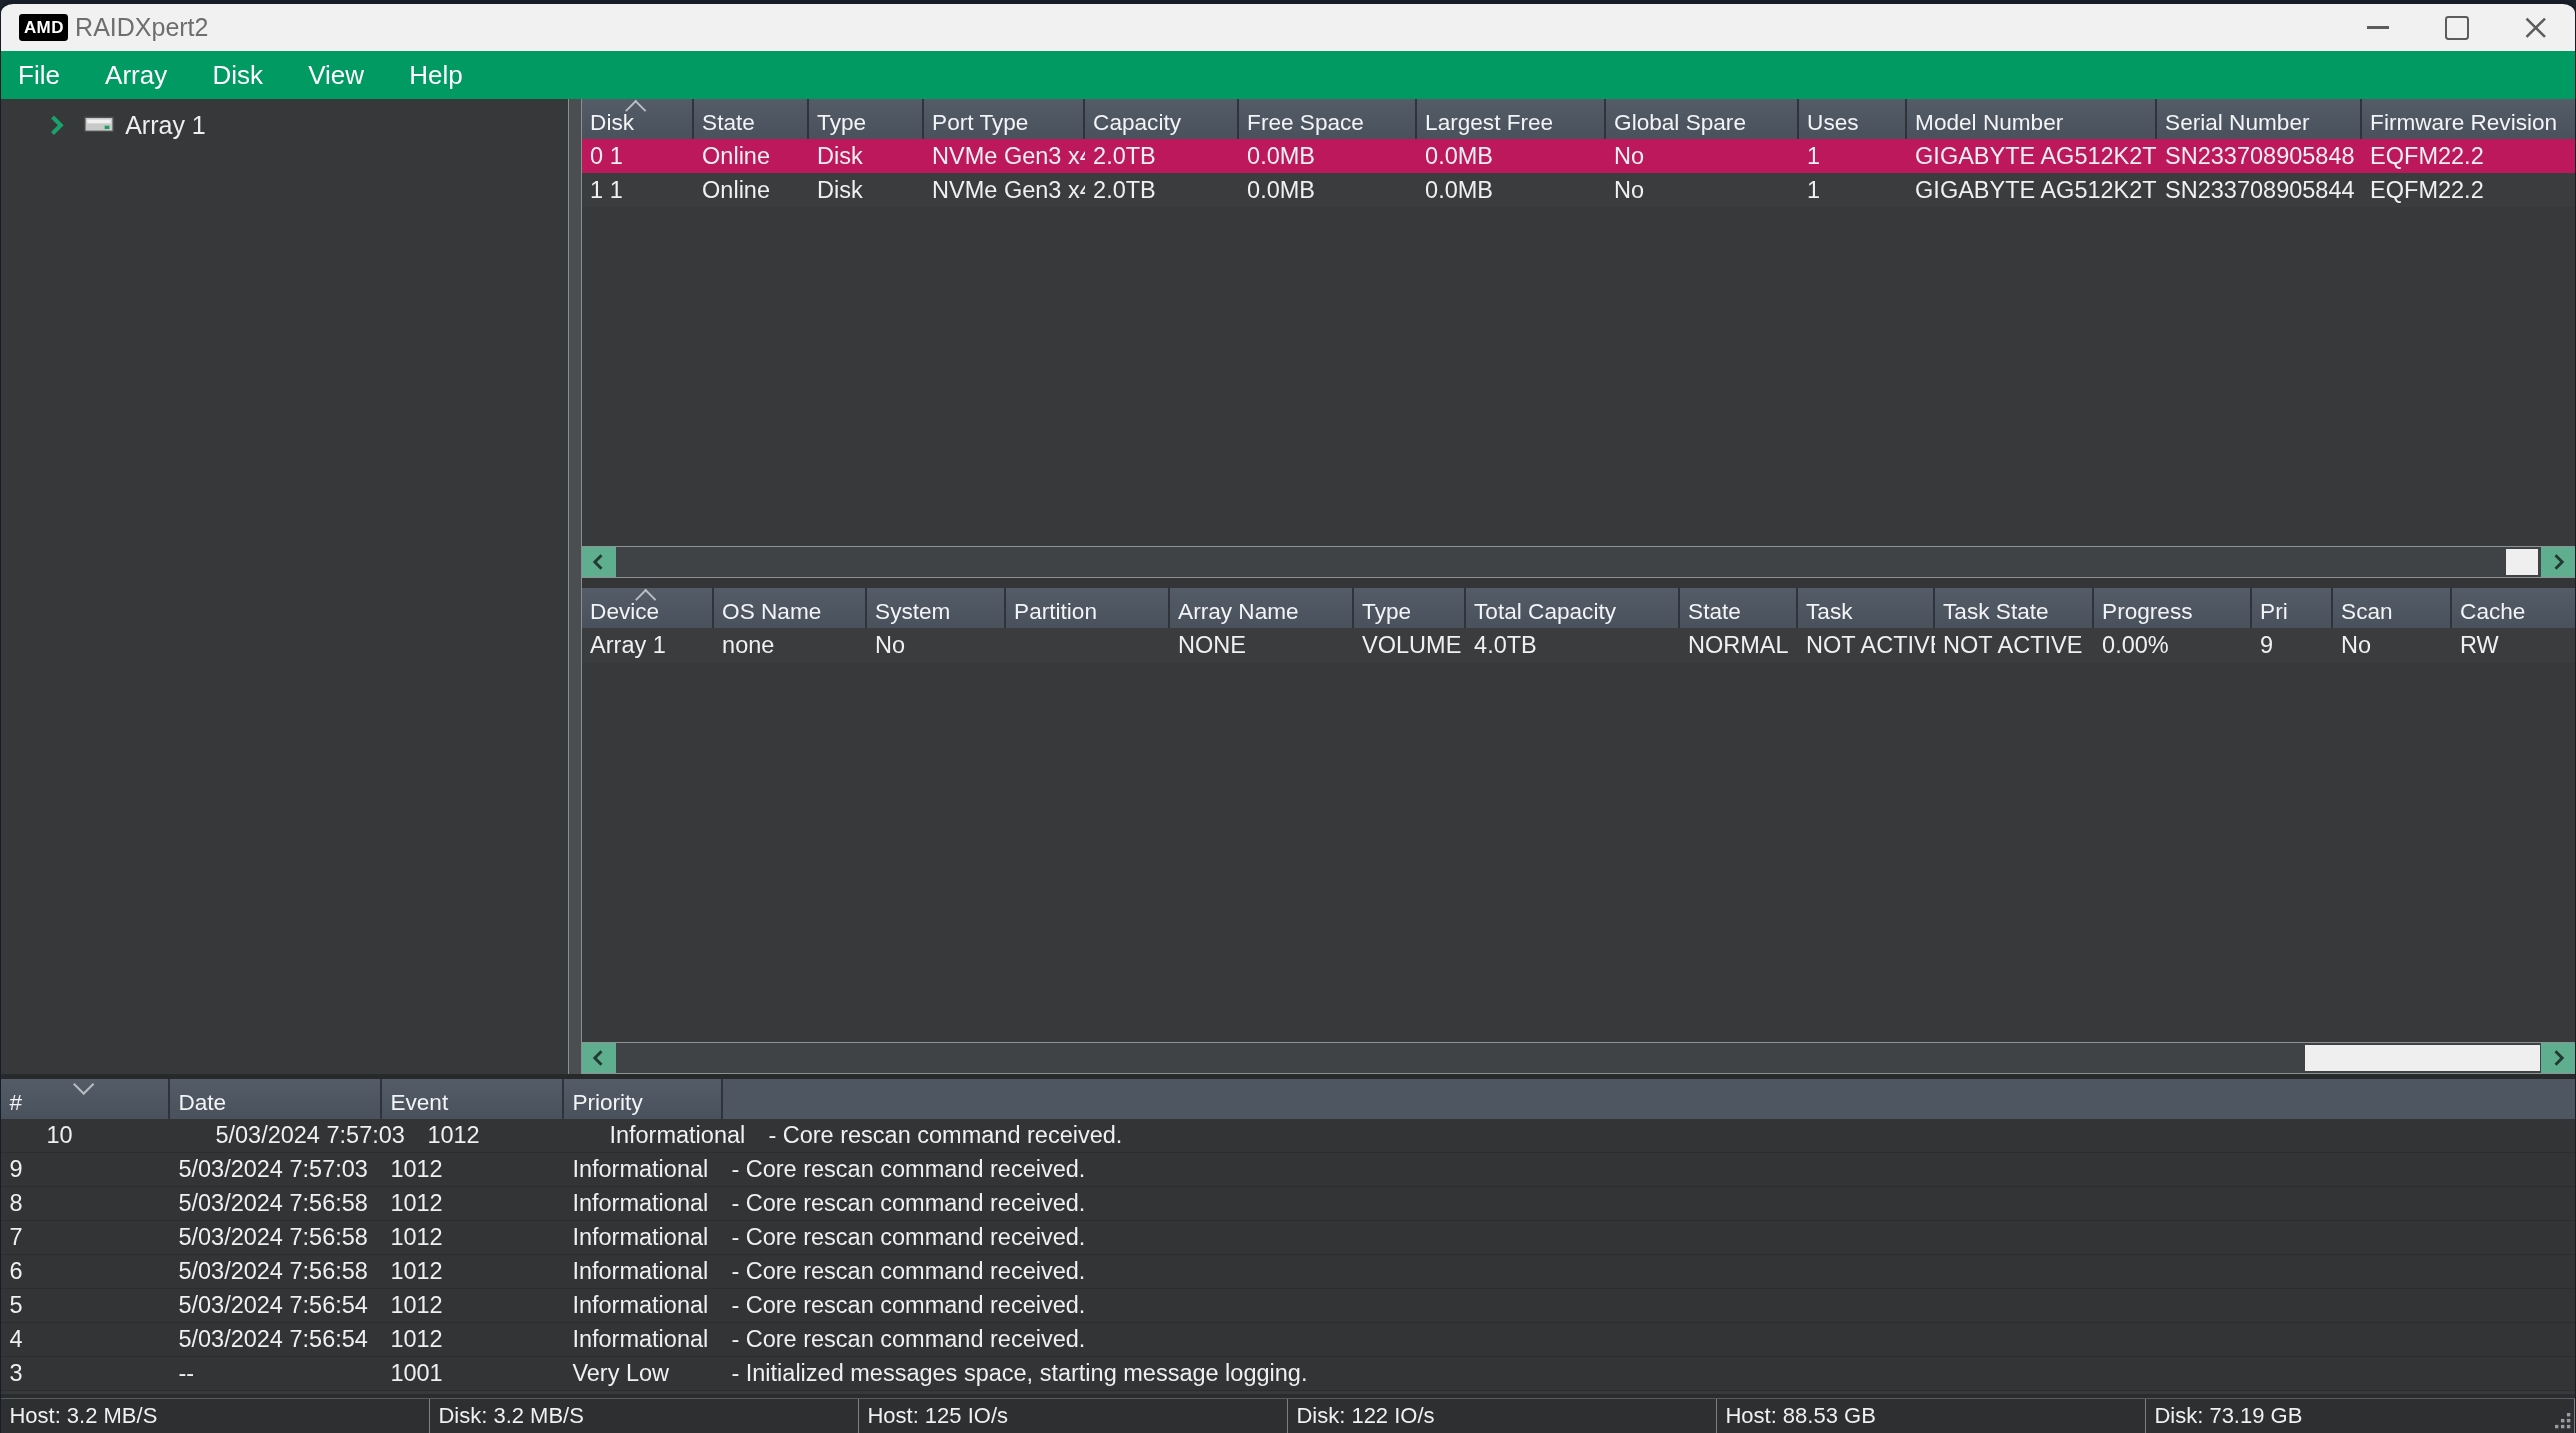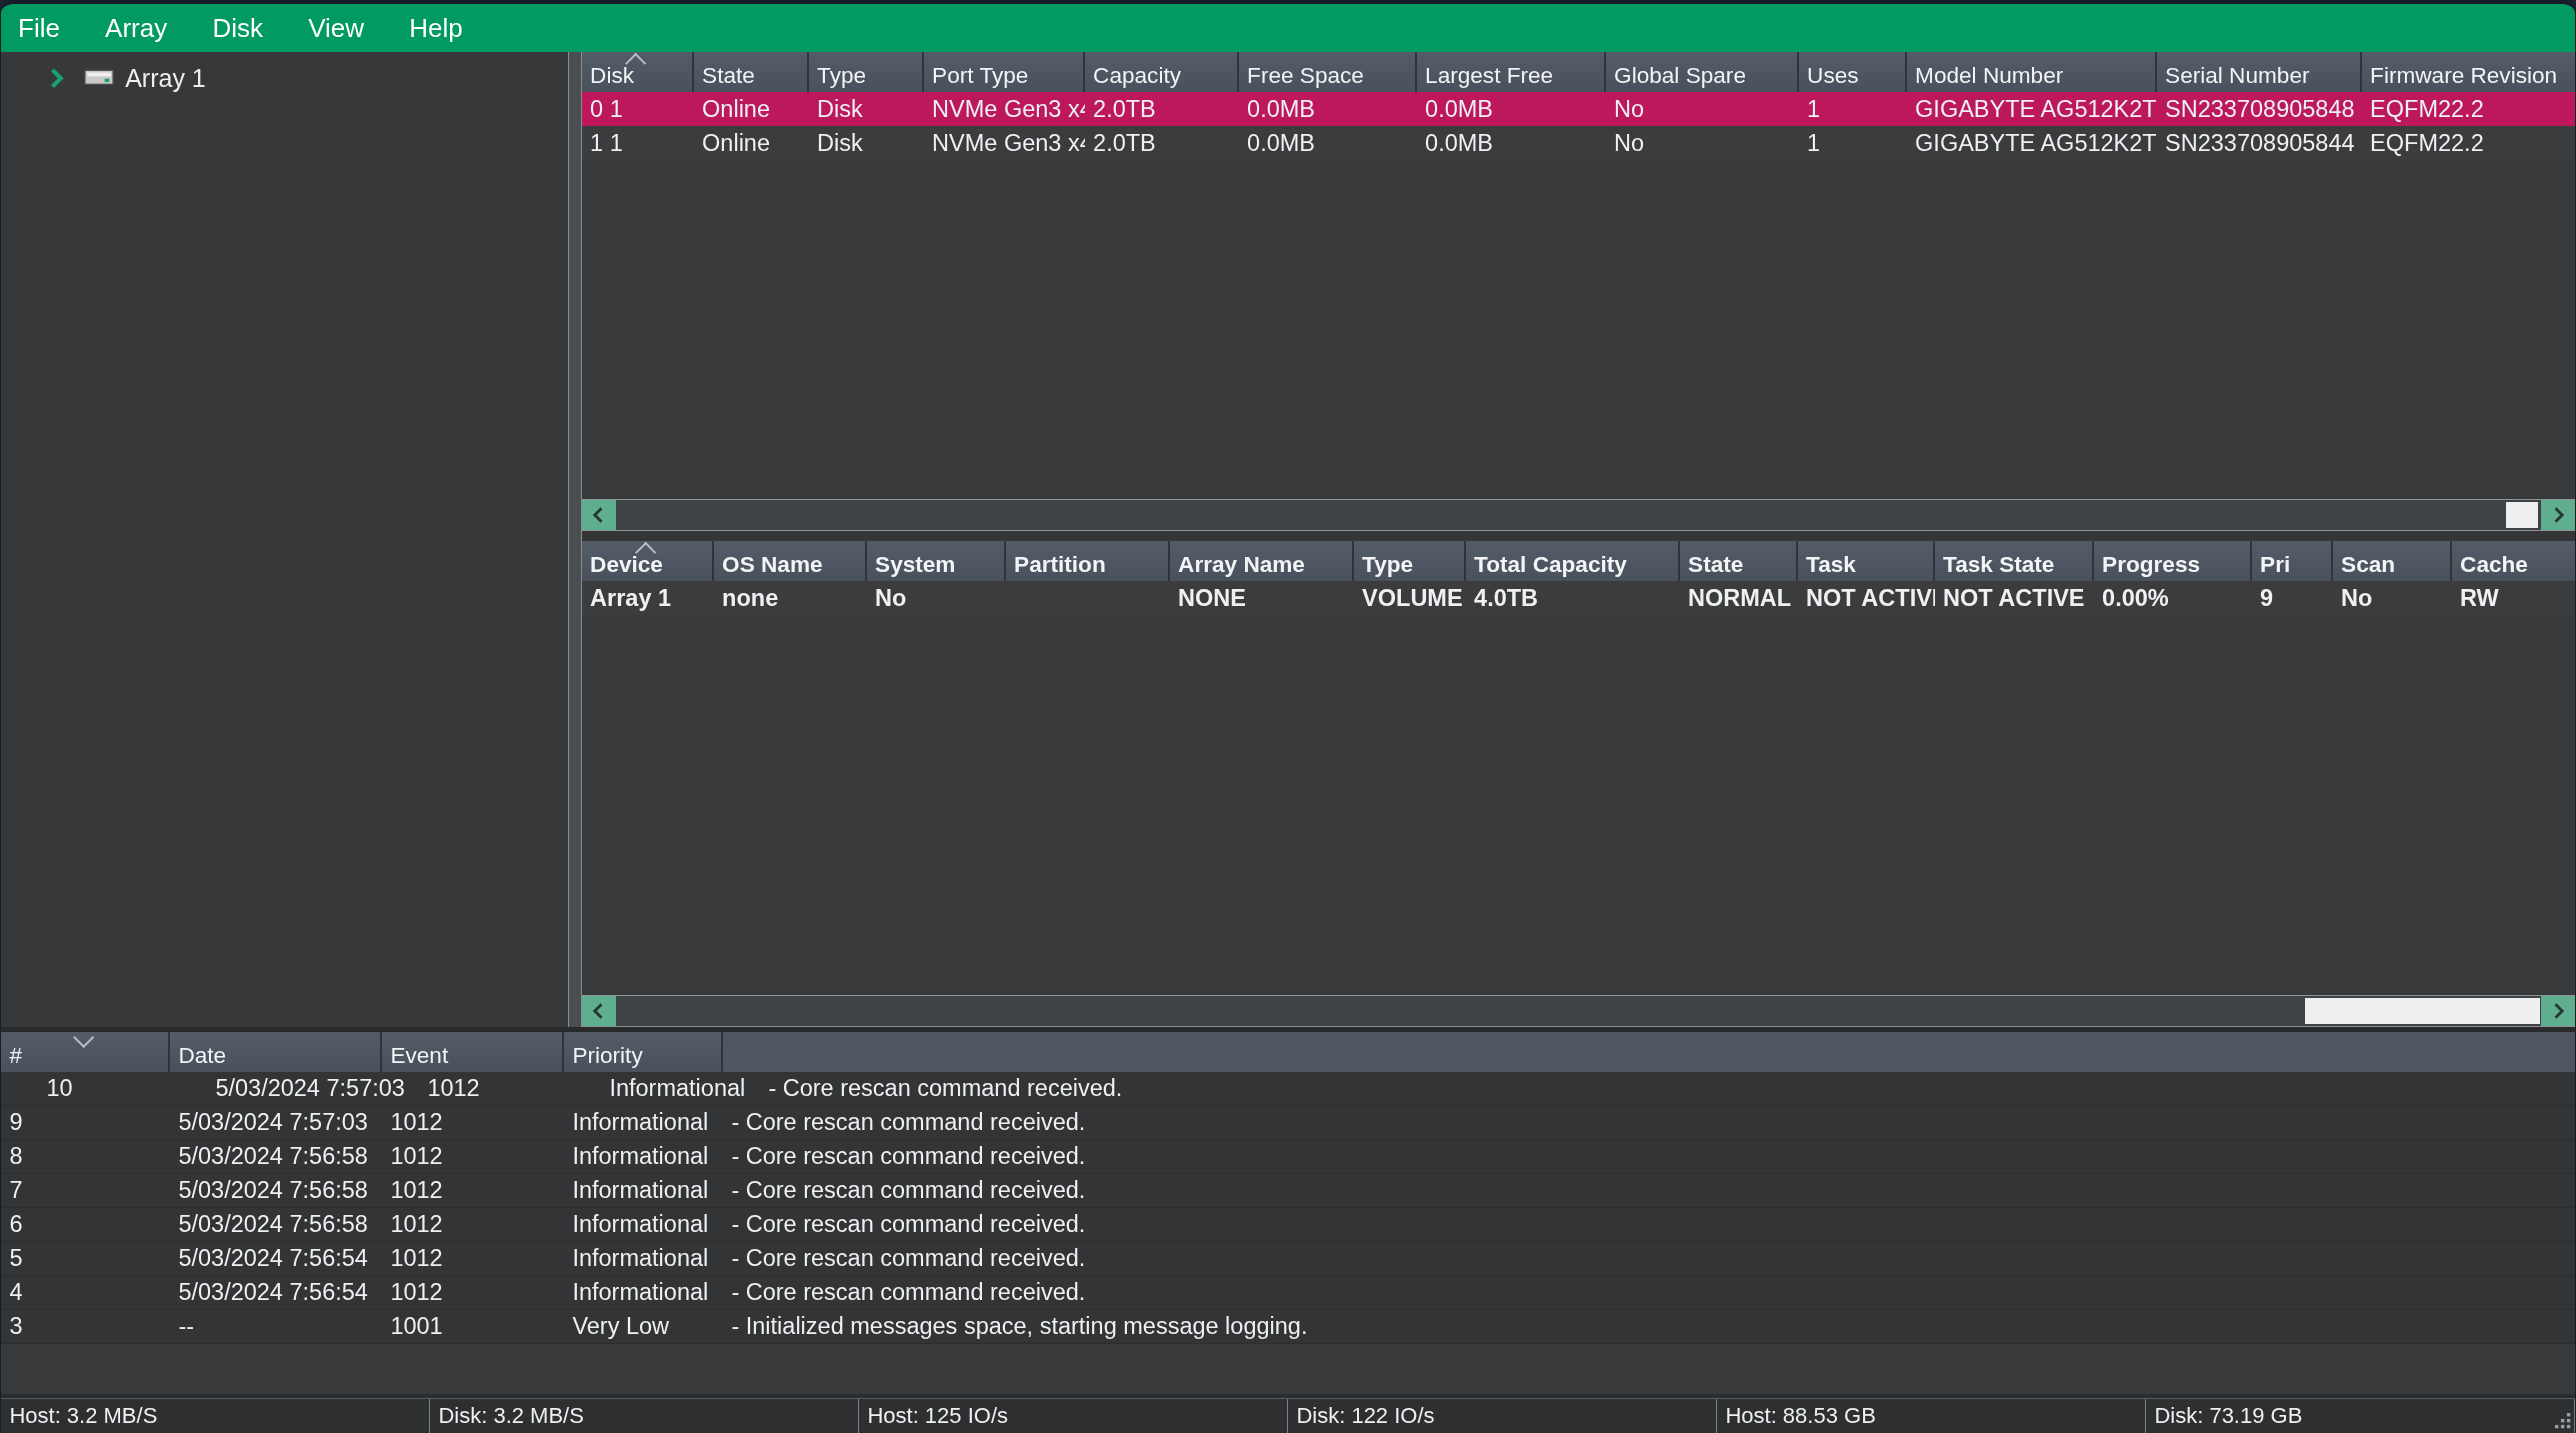--- a/index.html
+++ b/index.html
@@ -32,21 +32,21 @@
   .tree-row{height:42px;display:flex;align-items:center;color:#eceef0;font-size:25px;}
   .tree-row .chev{width:28.5px;height:28.5px;margin-left:6.7px;flex:0 0 auto;}
   .tree-row.child .chev{margin-left:42px;}
   .tree-row .treeicon{margin-left:11.7px;margin-right:10px;flex:0 0 auto;}
   .splitter{width:11.7px;background:#4a4e50;border-left:1.7px solid #8b8e90;border-right:1.7px solid #8b8e90;flex:0 0 auto;}
   .right{flex:1;display:flex;flex-direction:column;background:#37393b;min-width:0;}
 
   
   .gridtable{display:flex;flex-direction:column;overflow:hidden;}
   .disk-area{height:447px;flex:0 0 auto;}
-  .array-area{height:454px;flex:0 0 auto;font-weight:bold;}
+  .array-area{height:454px;flex:0 0 auto;}
   .thead{display:flex;height:40px;flex:0 0 auto;background:#4e5761;}
   .th{position:relative;display:flex;align-items:center;box-sizing:border-box;
     padding:8.4px 0 0 8.4px;color:#f2f4f6;font-size:22.6px;
     background:linear-gradient(#535c67,#49525c);border-right:2.5px solid #2e343a;}
   .caret{position:absolute;top:4.2px;left:50%;width:13.4px;height:13.4px;margin-left:-8.4px;}
   .caret.up{border-left:2.5px solid #b9bdc1;border-top:2.5px solid #b9bdc1;transform:rotate(45deg);}
   .caret.down{top:-1.7px;border-right:2.5px solid #b9bdc1;border-bottom:2.5px solid #b9bdc1;transform:rotate(45deg);}
   .tr{display:flex;flex:0 0 auto;background:#3a3c3e;}
   .tr.h41{height:34px;} .tr.h42{height:35px;}
   .tr.selected{background:#be185d;}
@@ -74,20 +74,38 @@
   .status-seg{flex:1;display:flex;align-items:center;padding-left:8.4px;
     border-right:1.7px solid #7d8082;color:#eef0f2;font-size:22px;box-sizing:border-box;}
   .status-seg:last-child{border-right:none;}
   .grip{position:absolute;right:3.4px;bottom:3.4px;}
 </style>
 </head>
 <body>
 
 <div class="window">
 
+  <div class="titlebar">
+    <div class="amd-logo">AMD</div>
+    <div class="app-title">RAIDXpert2</div>
+    <div class="win-controls">
+      <div class="wc">
+          <span class="min-bar"></span>
+        </div>
+      <div class="wc">
+          <span class="max-box"></span>
+        </div>
+      <div class="wc">
+        <svg class="close-x" width="23.5" height="23.5" viewBox="0 0 28 28">
+            <line x1="3" y1="3" x2="25" y2="25"></line>
+            <line x1="25" y1="3" x2="3" y2="25"></line>
+          </svg>
+      </div>
+    </div>
+  </div>
 
   <div class="menubar" id="menu-bar">
       <div class="menu-item">File</div>
       <div class="menu-item">Array</div>
       <div class="menu-item">Disk</div>
       <div class="menu-item">View</div>
       <div class="menu-item">Help</div>
     </div>
 
   <div class="main">

